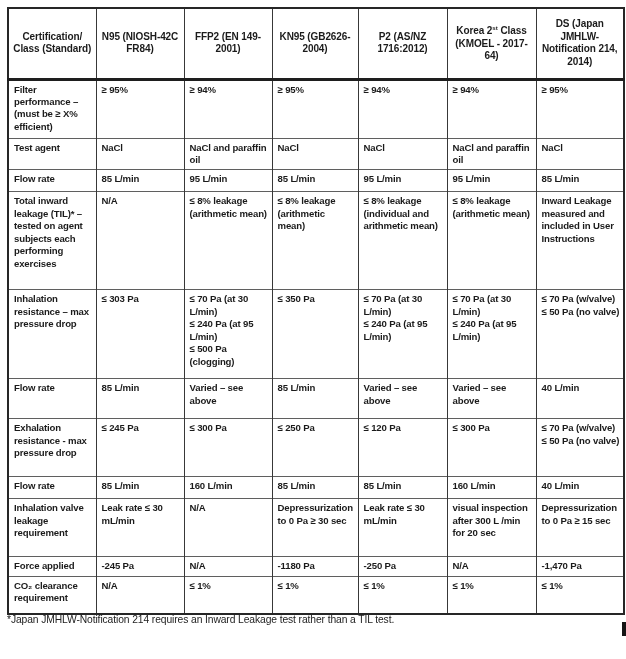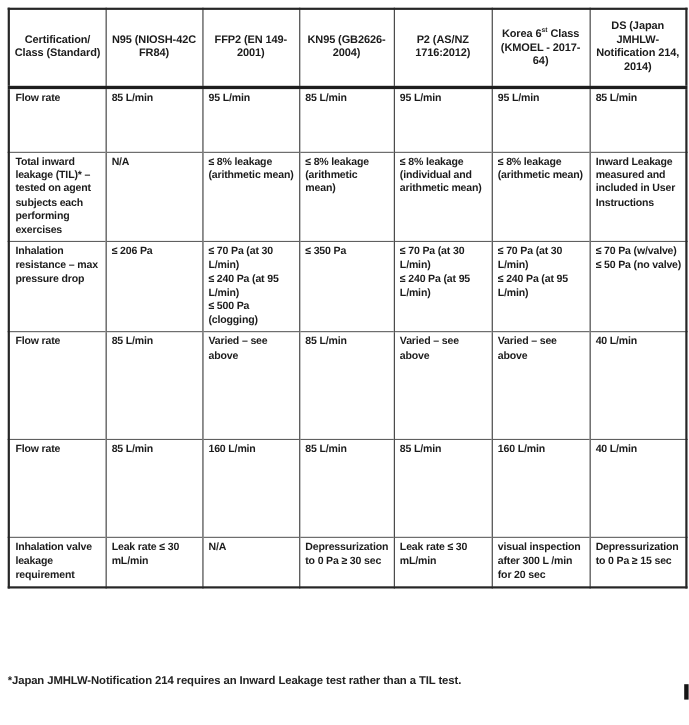--- a/index.html
+++ b/index.html
@@ -36,21 +36,21 @@
   tbody tr:nth-child(5){height:89px}
   tbody tr:nth-child(6){height:40px}
   tbody tr:nth-child(7){height:58px}
   tbody tr:nth-child(8){height:22px}
   tbody tr:nth-child(9){height:58px}
   tbody tr:nth-child(10){height:18px}
   tbody tr:nth-child(11){height:38px}
   .sup{font-size:0.62em;vertical-align:super;letter-spacing:0;}
   .footnote{
     position:absolute;left:7px;top:614px;width:600px;
-    font-size:10.3px;font-weight:700;color:#222;letter-spacing:-0.1px;
+    font-size:10.3px;font-weight:400;color:#222;letter-spacing:-0.1px;
   }
   .scan-artifact{
     position:absolute;left:622px;top:622px;width:4px;height:14px;background:#151515;
   }
 </style>
 </head>
 <body>
 
 <table class="std-table">
   <colgroup>
@@ -62,46 +62,64 @@
       <col style="width:89px">
       <col style="width:88px">
   </colgroup>
   <thead>
     <tr>
       <th>Certification/ Class (Standard)</th>
       <th>N95 (NIOSH-42C FR84)</th>
       <th>FFP2 (EN 149-2001)</th>
       <th>KN95 (GB2626-2004)</th>
       <th>P2 (AS/NZ 1716:2012)</th>
-      <th><span>Korea 6</span><span class="sup">st</span><span> Class (KMOEL - 2017-64)</span></th>
+      <th><span>Korea 2</span><span class="sup">st</span><span> Class (KMOEL - 2017-64)</span></th>
       <th>DS (Japan JMHLW-Notification 214, 2014)</th>
     </tr>
   </thead>
   <tbody>
+    <tr>
+      <td>Filter performance – (must be ≥ X% efficient)</td>
+      <td>≥ 95%</td>
+      <td>≥ 94%</td>
+      <td>≥ 95%</td>
+      <td>≥ 94%</td>
+      <td>≥ 94%</td>
+      <td>≥ 95%</td>
+    </tr>
+    <tr>
+      <td>Test agent</td>
+      <td>NaCl</td>
+      <td>NaCl and paraffin oil</td>
+      <td>NaCl</td>
+      <td>NaCl</td>
+      <td>NaCl and paraffin oil</td>
+      <td>NaCl</td>
+    </tr>
     <tr>
       <td>Flow rate</td>
       <td>85 L/min</td>
       <td>95 L/min</td>
       <td>85 L/min</td>
       <td>95 L/min</td>
       <td>95 L/min</td>
       <td>85 L/min</td>
     </tr>
     <tr>
       <td>Total inward leakage (TIL)* – tested on agent subjects each performing exercises</td>
       <td>N/A</td>
       <td>≤ 8% leakage (arithmetic mean)</td>
       <td>≤ 8% leakage (arithmetic mean)</td>
       <td>≤ 8% leakage (individual and arithmetic mean)</td>
       <td>≤ 8% leakage (arithmetic mean)</td>
       <td>Inward Leakage measured and included in User Instructions</td>
     </tr>
     <tr>
       <td>Inhalation resistance – max pressure drop</td>
-      <td>≤ 206 Pa</td>
+      <td>≤ 303 Pa</td>
       <td>≤ 70 Pa (at 30 L/min)
 ≤ 240 Pa (at 95 L/min)
 ≤ 500 Pa (clogging)</td>
       <td>≤ 350 Pa</td>
       <td>≤ 70 Pa (at 30 L/min)
 ≤ 240 Pa (at 95 L/min)</td>
       <td>≤ 70 Pa (at 30 L/min)
 ≤ 240 Pa (at 95 L/min)</td>
       <td>≤ 70 Pa (w/valve)
 ≤ 50 Pa (no valve)</td>
@@ -109,34 +127,62 @@
     <tr>
       <td>Flow rate</td>
       <td>85 L/min</td>
       <td>Varied – see above</td>
       <td>85 L/min</td>
       <td>Varied – see above</td>
       <td>Varied – see above</td>
       <td>40 L/min</td>
     </tr>
     <tr>
+      <td>Exhalation resistance - max pressure drop</td>
+      <td>≤ 245 Pa</td>
+      <td>≤ 300 Pa</td>
+      <td>≤ 250 Pa</td>
+      <td>≤ 120 Pa</td>
+      <td>≤ 300 Pa</td>
+      <td>≤ 70 Pa (w/valve)
+≤ 50 Pa (no valve)</td>
+    </tr>
+    <tr>
       <td>Flow rate</td>
       <td>85 L/min</td>
       <td>160 L/min</td>
       <td>85 L/min</td>
       <td>85 L/min</td>
       <td>160 L/min</td>
       <td>40 L/min</td>
     </tr>
     <tr>
       <td>Inhalation valve leakage requirement</td>
       <td>Leak rate ≤ 30 mL/min</td>
       <td>N/A</td>
       <td>Depressurization to 0 Pa ≥ 30 sec</td>
       <td>Leak rate ≤ 30 mL/min</td>
       <td>visual inspection after 300 L /min for 20 sec</td>
       <td>Depressurization to 0 Pa ≥ 15 sec</td>
     </tr>
+    <tr>
+      <td>Force applied</td>
+      <td>-245 Pa</td>
+      <td>N/A</td>
+      <td>-1180 Pa</td>
+      <td>-250 Pa</td>
+      <td>N/A</td>
+      <td>-1,470 Pa</td>
+    </tr>
+    <tr>
+      <td>CO₂ clearance requirement</td>
+      <td>N/A</td>
+      <td>≤ 1%</td>
+      <td>≤ 1%</td>
+      <td>≤ 1%</td>
+      <td>≤ 1%</td>
+      <td>≤ 1%</td>
+    </tr>
   </tbody>
 </table>
 
 <div class="footnote">*Japan JMHLW-Notification 214 requires an Inward Leakage test rather than a TIL test.</div>
 <div class="scan-artifact"></div>
 
 </body></html>

